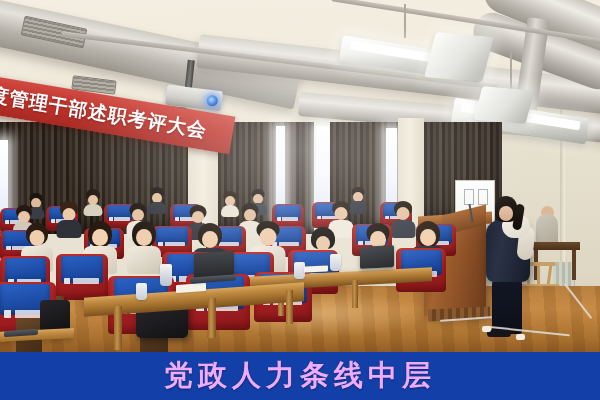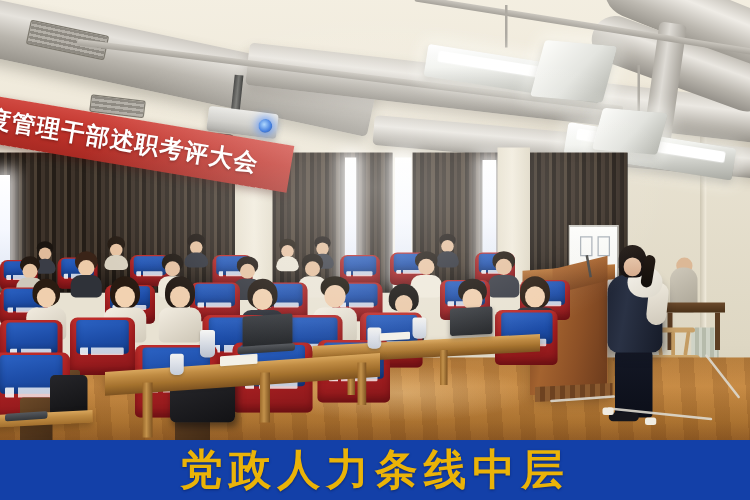--- a/index.html
+++ b/index.html
@@ -460,22 +460,22 @@
     border-radius:4px;
   }
 
   
   .caption-bar {
     position:absolute; left:0; top:352px; width:600px; height:48px;
     background:#1340a8;
     display:flex; align-items:center; justify-content:center;
   }
   .caption-bar .caption-text {
-    color:#eab308;
-    font-size:34px;
+    color:#f0abfc;
+    font-size:29px;
     font-weight:700;
     letter-spacing:5px;
     font-family:"DejaVu Sans","Liberation Sans",sans-serif;
     text-shadow:0 1px 2px rgba(0,10,60,.45);
     white-space:nowrap;
   }
 </style>
 </head>
 <body>
 

